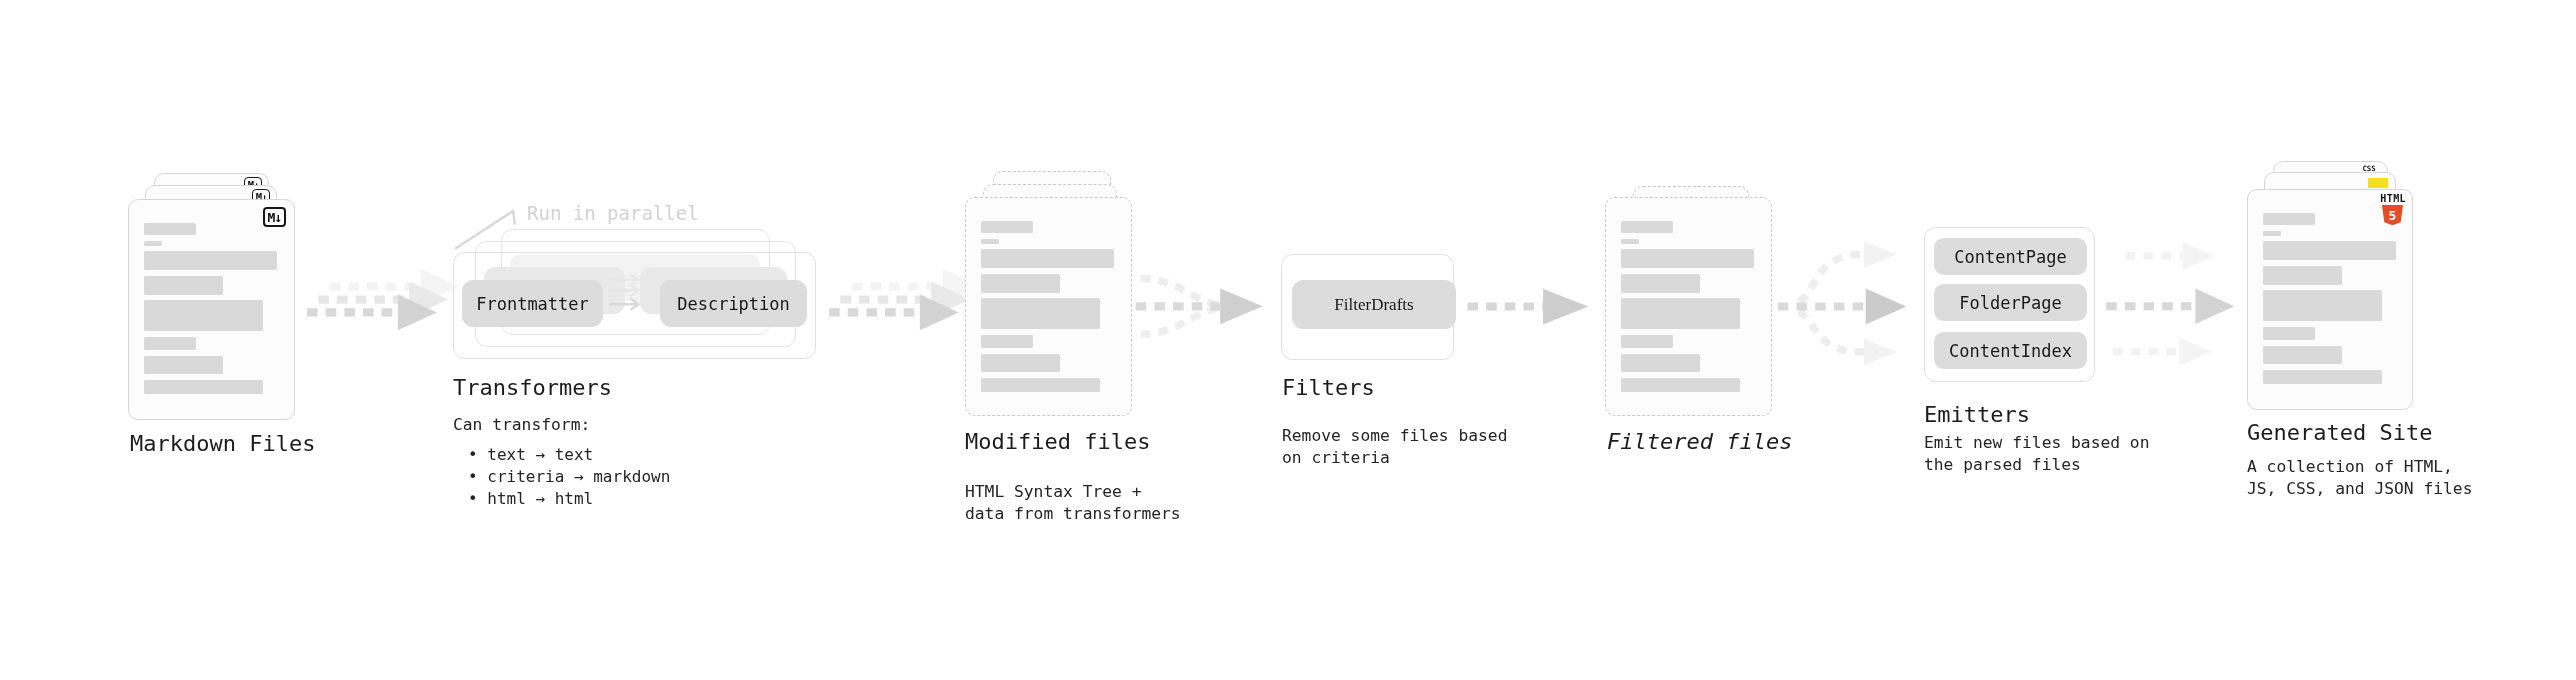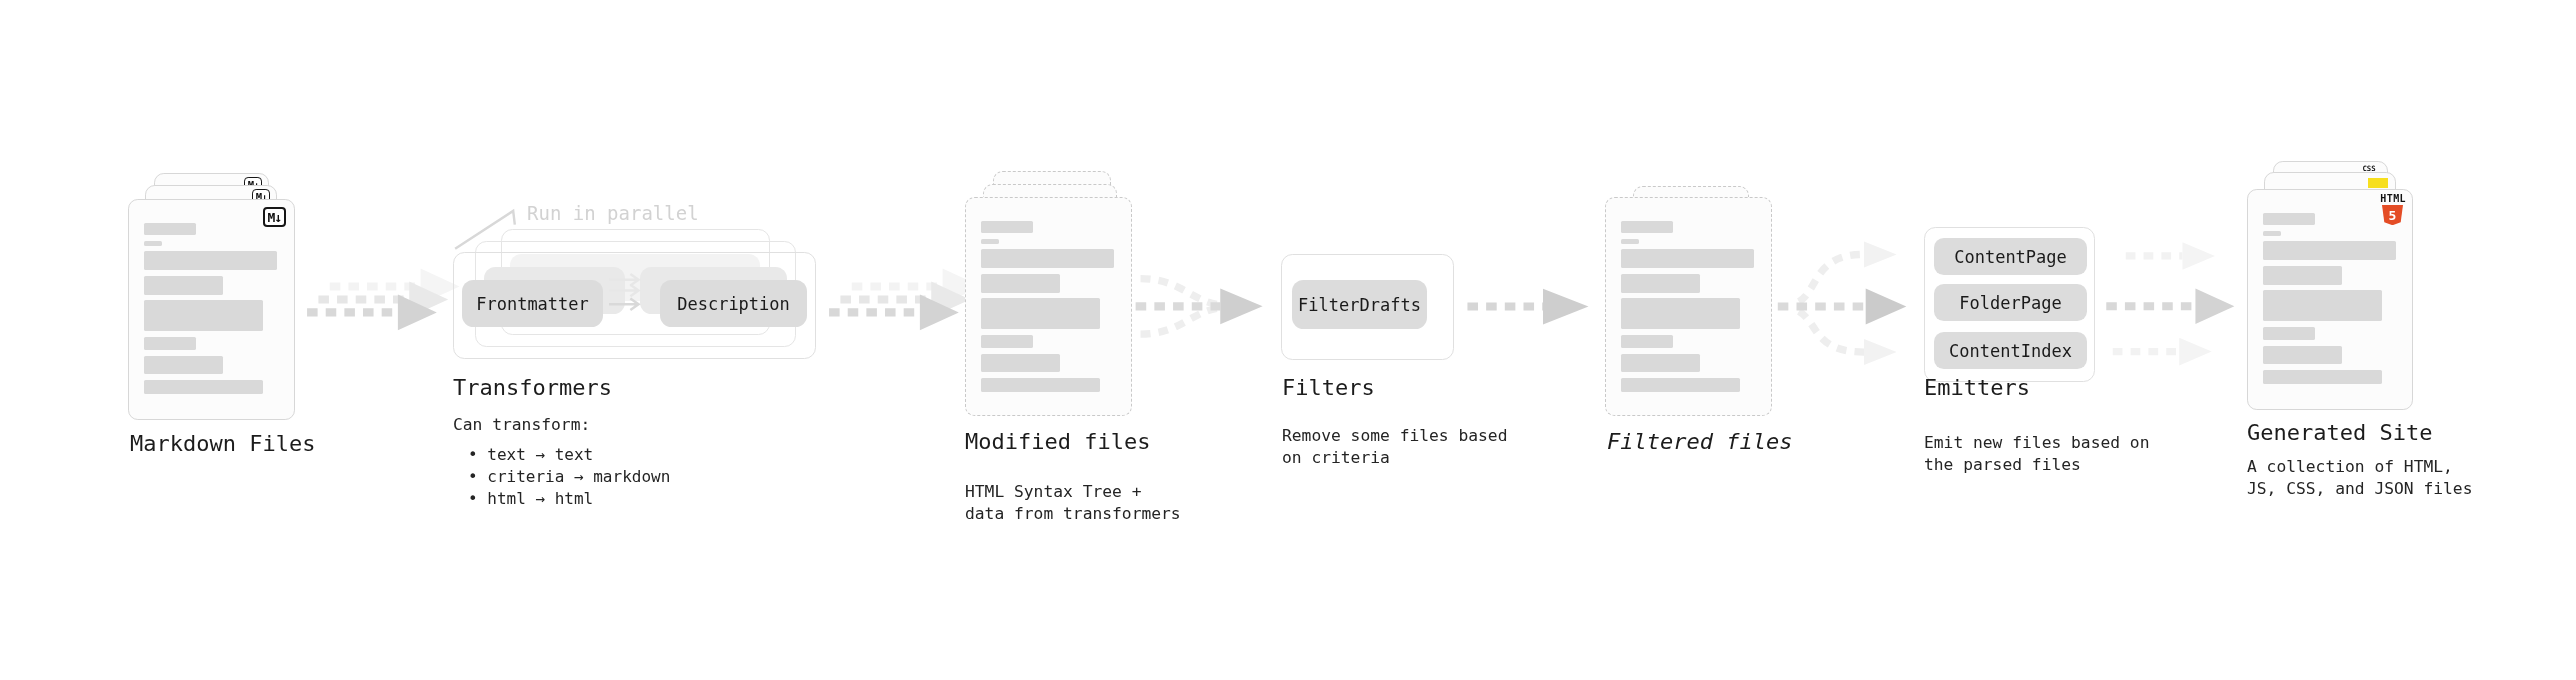--- a/index.html
+++ b/index.html
@@ -162,21 +162,21 @@
 
   <svg class="arrow" style="left:1134px;top:272px;" width="140" height="72" viewBox="0 0 172 88">
     <path d="M8,8 C56,8 68,34 104,40" stroke="#eeeeee" stroke-width="9" stroke-dasharray="12 10" fill="none"></path>
     <path d="M8,76 C56,76 68,50 104,44" stroke="#eeeeee" stroke-width="9" stroke-dasharray="12 10" fill="none"></path>
     <line x1="2" y1="42" x2="106" y2="42" stroke="#dadada" stroke-width="10" stroke-dasharray="13 10"></line>
     <polygon points="106,20 158,42 106,64" fill="#cfcfcf"></polygon>
   </svg>
 
   <div>
     <div class="obox" style="left:1281px;top:254px;width:173px;height:106px;border-color:#e0e0e0;"></div>
-    <div class="pill" style="left:1292px;top:280px;width:135px;height:49px;">FilterDrafts</div>
+    <div class="pill" style="left:1292px;top:280px;width:164px;height:49px;font-family:Liberation Serif, serif;">FilterDrafts</div>
     <div class="stage-label" style="left:1282px;top:375px;">Filters</div>
     <div class="stage-desc" style="left:1282px;top:425px;">Remove some files based
 on criteria</div>
   </div>
 
   <svg class="arrow" style="left:1465px;top:287px;" width="130" height="39" viewBox="0 0 160 48">
     <line x1="3" y1="24" x2="96" y2="24" stroke="#d6d6d6" stroke-width="10" stroke-dasharray="13 10"></line>
     <polygon points="96,2 152,24 96,46" fill="#cecece"></polygon>
   </svg>
 
@@ -204,21 +204,21 @@
     <polygon points="108,134 148,150 108,166" fill="#f2f2f2"></polygon>
     <line x1="2" y1="94" x2="110" y2="94" stroke="#dadada" stroke-width="10" stroke-dasharray="13 10"></line>
     <polygon points="110,72 160,94 110,116" fill="#cbcbcb"></polygon>
   </svg>
 
   <div>
     <div class="obox" style="left:1924px;top:227px;width:171px;height:155px;border-color:#e0e0e0;"></div>
     <div class="pill" style="left:1934px;top:238px;width:153px;height:37px;border-radius:9.8px;">ContentPage</div>
     <div class="pill" style="left:1934px;top:284px;width:153px;height:37px;border-radius:9.8px;">FolderPage</div>
     <div class="pill" style="left:1934px;top:332px;width:153px;height:37px;border-radius:9.8px;">ContentIndex</div>
-    <div class="stage-label" style="left:1924px;top:375px;">Emitters</div>
+    <div class="stage-label" style="left:1924px;top:402px;">Emitters</div>
     <div class="stage-desc" style="left:1924px;top:432px;">Emit new files based on
 the parsed files</div>
   </div>
 
   <svg class="arrow" style="left:2103px;top:230px;" width="146" height="150" viewBox="0 0 180 185">
     <g transform="translate(28,32)">
         <line x1="0" y1="0" x2="70" y2="0" stroke="#f2f2f2" stroke-width="9" stroke-dasharray="12 10"></line>
         <polygon points="70,-17 110,0 70,17" fill="#f4f4f4"></polygon>
       </g>
     <g transform="translate(4,94)">

